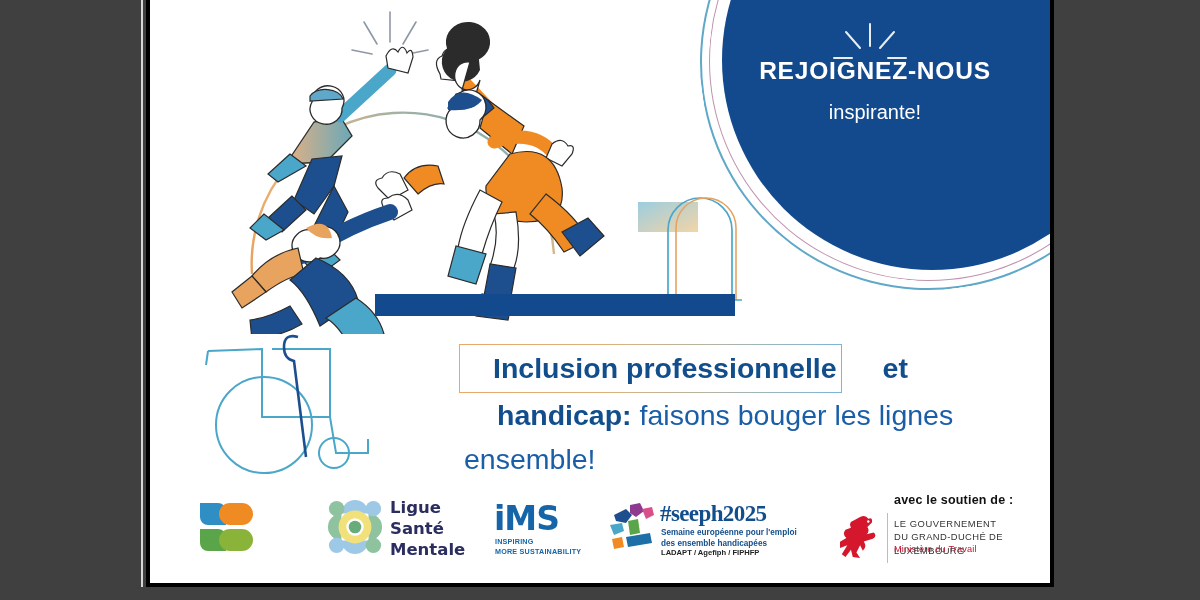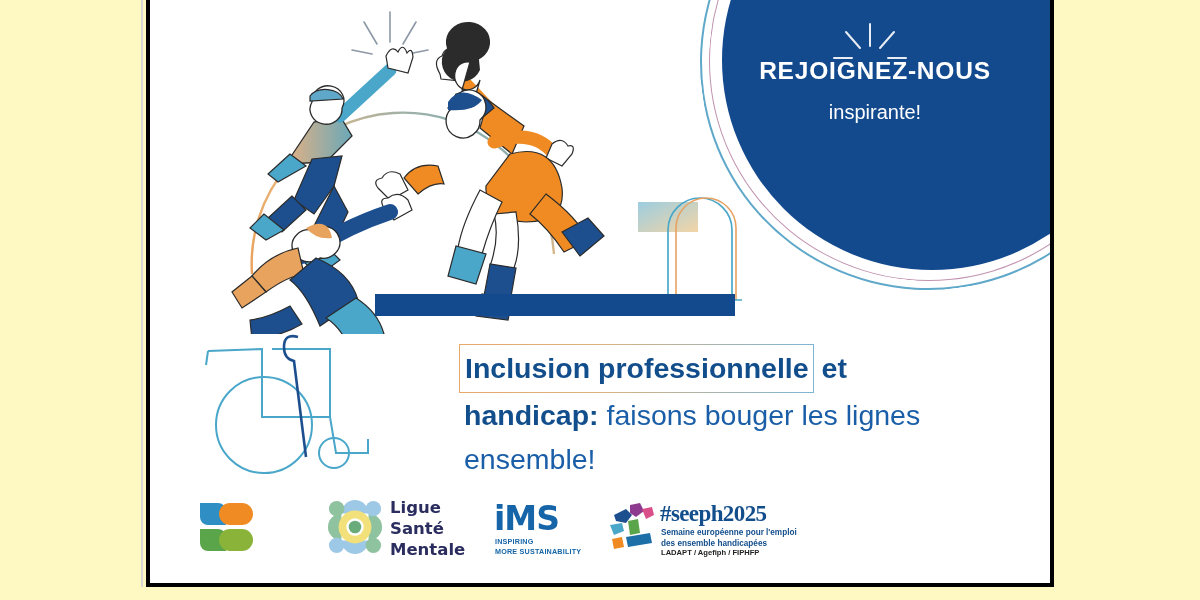--- a/index.html
+++ b/index.html
@@ -1,18 +1,18 @@
 <!DOCTYPE html>
 <html><head>
 <meta charset="utf-8">
 <style>
   html,body{margin:0;padding:0;background:#ffffff;}
   body{width:1200px;height:600px;overflow:hidden;font-family:"Liberation Sans",sans-serif;}
 
-  #poster-root{position:relative;width:1200px;height:600px;background:#fef9c3;}
+  #poster-root{position:relative;width:1200px;height:600px;background:#404040;}
 
   
   #poster-frame{
     position:absolute;left:146px;top:0px;width:908px;height:587px;
     border:4px solid #000000;border-top:0;box-sizing:border-box;background:#ffffff;
     overflow:hidden;
   }
   #frame-top-rule{position:absolute;left:146px;top:0;width:908px;height:4px;background:#000;}
   #left-thin-rule{position:absolute;left:141px;top:0;width:2px;height:587px;background:#d8d8d8;}
 
@@ -40,21 +40,21 @@
   #illustration{position:absolute;left:44px;top:4px;width:420px;height:330px;}
   #wheelchair{position:absolute;left:52px;top:325px;width:190px;height:165px;}
   #arch-shape{position:absolute;left:480px;top:170px;width:130px;height:135px;}
   #blue-bar{position:absolute;left:225px;top:294px;width:360px;height:22px;background:#134a8e;}
 
   
   #headline{
     position:absolute;left:314px;top:344px;width:560px;
     color:#1b5ea8;font-size:28.5px;line-height:1.55;font-weight:400;
   }
-  #headline .b{font-weight:bold;color:#124e8c;}
+  #headline .b{font-weight:bold;color:#124e8c;padding-left:33px;}
   .hl-box{
     display:inline-block;padding:1px 4px 2px 5px;margin-left:-5px;
     border:1.6px solid;border-image:linear-gradient(90deg,#e8a86a 0%,#d9b27e 40%,#7db5d6 100%) 1;
   }
 
   
   #logo-row{position:absolute;left:16px;top:487px;width:880px;height:90px;}
   .logo{position:absolute;}
 
   .ufep{left:28px;top:10px;width:112px;height:62px;}
@@ -278,16 +278,27 @@
           <path d="M6 40 L16 38 L18 48 L8 50 Z" fill="#ef8b22"></path>
         </svg>
         <div class="seeph-hash">#seeph2025</div>
         <div class="seeph-l1">
           <div>Semaine européenne pour l'emploi</div>
           <div>des ensemble handicapées</div>
         </div>
         <div class="seeph-l2">LADAPT / Agefiph / FIPHFP</div>
       </div>
 
+      <div class="logo gov">
+        <div class="gov-top">avec le soutien de :</div>
+        <svg viewBox="0 0 46 52" style="position:absolute;left:2px;top:26px;width:42px;height:48px;">
+          <path d="M22 4 q6 -3 9 2 q5 -2 4 4 l-5 5 q3 5 -1 8 l8 -2 q4 4 -1 7 l-10 3 q4 6 -1 10 l-3 -6 -4 8 l4 6 -8 -1 -2 -8 -6 8 -4 -3 6 -10 -8 3 -3 -5 10 -6 q-5 -4 -1 -9 l6 -2 q-3 -6 3 -8 Z" fill="#d4172c"></path>
+          <circle cx="31" cy="9" r="1.3" fill="#fff"></circle>
+        </svg>
+        <div class="gov-div"></div>
+        <div class="gov-l1">LE GOUVERNEMENT</div>
+        <div class="gov-l2">DU GRAND-DUCHÉ DE LUXEMBOURG</div>
+        <div class="gov-l3">Ministère du Travail</div>
+      </div>
 
     </div>
   </div>
 </div>
 
 </body></html>

